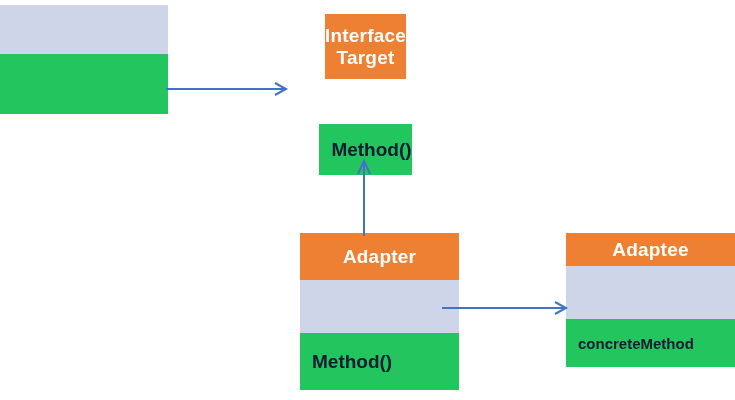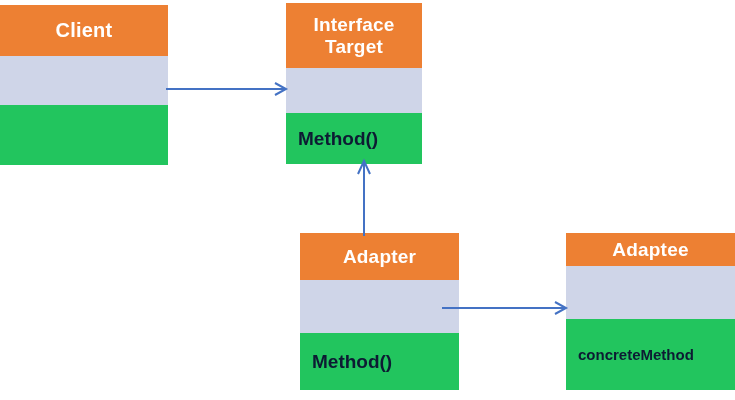--- a/index.html
+++ b/index.html
@@ -51,34 +51,34 @@
   .uml-ops .op-text {
     padding-left: 12px;
   }
 
   
   #box-client          { left: 0px;   top: 5px;   width: 168px; height: 160px; }
   #box-client .uml-header { height: 51px; font-size: 20px; }
   #box-client .uml-attrs  { height: 49px; }
   #box-client .uml-ops    { height: 60px; }
 
-  #box-interface-target          { left: 286px; top: 3px;  width: 136px; height: 161px; }
+  #box-interface-target          { left: 286px; top: 14px;  width: 159px; height: 161px; align-items: center; }
   #box-interface-target .uml-header { height: 65px; font-size: 19px; }
   #box-interface-target .uml-attrs  { height: 45px; }
   #box-interface-target .uml-ops    { height: 51px; font-size: 19px; }
 
   #box-adapter          { left: 300px; top: 233px; width: 159px; height: 157px; }
   #box-adapter .uml-header { height: 47px; font-size: 19px; }
   #box-adapter .uml-attrs  { height: 53px; }
   #box-adapter .uml-ops    { height: 57px; font-size: 19px; }
 
   #box-adaptee          { left: 566px; top: 233px; width: 169px; height: 157px; }
   #box-adaptee .uml-header { height: 33px; font-size: 19px; }
   #box-adaptee .uml-attrs  { height: 53px; }
-  #box-adaptee .uml-ops    { height: 71px; font-size: 15px; }
+  #box-adaptee .uml-ops    { height: 48px; font-size: 15px; }
 
   
   .connector {
     position: absolute;
     overflow: visible;
   }
   .connector line, .connector polyline {
     fill: none;
     stroke: #4472C4;
     stroke-width: 2;
@@ -88,21 +88,20 @@
     stroke-linecap: butt;
     stroke-linejoin: miter;
   }
 </style>
 </head>
 <body>
 
 <div id="canvas">
 
   <div class="uml-box" id="box-client">
-    <div class="uml-header">Client</div>
     <div class="uml-attrs">
       <span class="op-text"></span>
     </div>
     <div class="uml-ops">
       <span class="op-text"></span>
     </div>
   </div>
 
   <div class="uml-box" id="box-interface-target">
     <div class="uml-header">Interface

